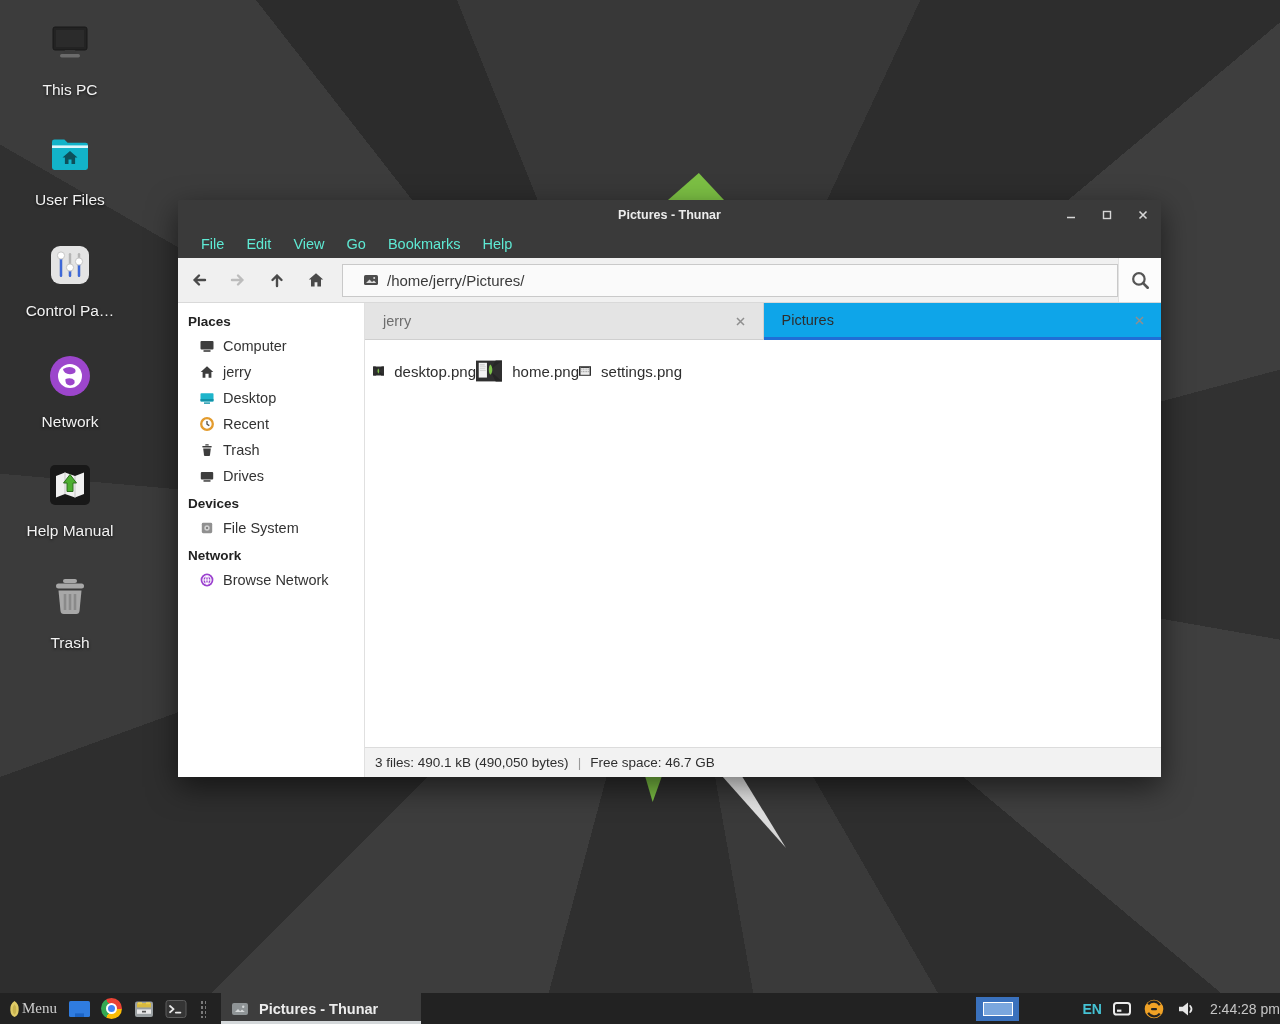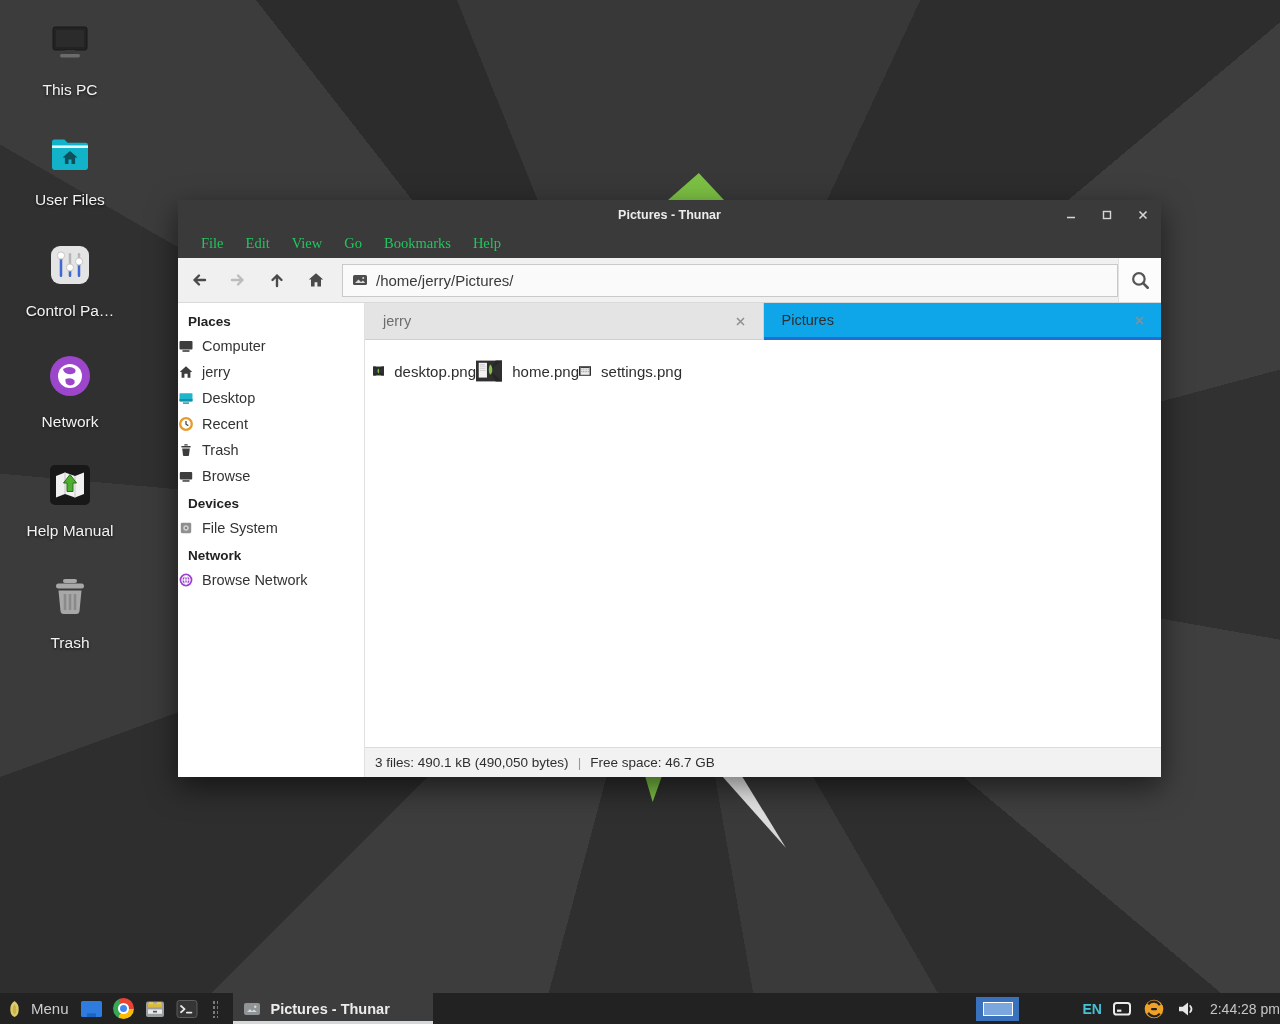--- a/index.html
+++ b/index.html
@@ -35,38 +35,38 @@
     border-radius:2px 2px 0 0; overflow:hidden; }
   .titlebar { height:29px; background:#3a3a3a; position:relative; display:flex;
     align-items:center; justify-content:center; flex:0 0 auto; }
   .titlebar .title { color:#ececec; font-size:12.5px; font-weight:bold; }
   .win-controls { position:absolute; right:10px; top:0; height:29px; display:flex;
     align-items:center; gap:20px; }
   .win-btn { width:16px; height:16px; display:flex; align-items:center; justify-content:center; cursor:pointer; }
 
   .menubar { height:29px; background:#3a3a3a; display:flex; align-items:center;
     padding-left:12px; flex:0 0 auto; }
-  .menu-item { color:#22c55e; font-size:14.5px; padding:0 11px; height:100%;
-    display:flex; align-items:center; cursor:pointer;font-family:Liberation Serif, serif; }
+  .menu-item { color:#5eead4; font-size:14.5px; padding:0 11px; height:100%;
+    display:flex; align-items:center; cursor:pointer; }
 
   .toolbar { height:45px; background:#f0f0f0; display:flex; align-items:center;
     border-bottom:1px solid #d9d9d9; flex:0 0 auto; }
   .nav-btn { width:36px; height:36px; margin-left:3px; display:flex; align-items:center;
     justify-content:center; border-radius:2px; cursor:pointer; }
   .pathbar { flex:1; height:33px; margin:0 0 0 8px; background:#fafafa;
-    border:1px solid #c9c9c9; display:flex; align-items:center; gap:8px; padding:0 9px; }
+    border:1px solid #c9c9c9; display:flex; align-items:center; gap:8px; padding:0 20px; }
   .pathbar .ptext { font-size:15px; color:#3a3a3a; }
   .search-btn { width:43px; height:44px; background:#fcfcfc; border-left:1px solid #e2e2e2;
     display:flex; align-items:center; justify-content:center; cursor:pointer; }
 
   .body-row { flex:1; display:flex; min-height:0; }
   .sidebar { width:187px; background:#ffffff; border-right:1px solid #e0e0e0;
     padding-top:6px; overflow:hidden; }
   .side-header { font-size:13.5px; font-weight:bold; color:#222; padding:5px 10px 4px 10px; }
-  .side-item { height:26px; display:flex; align-items:center; gap:8px; 
+  .side-item { height:26px; display:flex; align-items:center; gap:8px; padding-left:21px;
     font-size:14.5px; color:#333; cursor:pointer; }
   .side-item svg { width:16px; height:16px; flex:0 0 auto; }
 
   .main { flex:1; display:flex; flex-direction:column; min-width:0; }
   .tabbar { height:37px; display:flex; flex:0 0 auto; background:#e4e4e4; }
   .tab { flex:1; display:flex; align-items:center; padding:0 14px 0 18px; cursor:pointer; }
   .tab .tlabel { flex:1; font-size:14.5px; }
   .tab.inactive { background:#e4e4e4; color:#6e6e6e; border-bottom:1px solid #cfcfcf;
     border-right:1px solid #cfcfcf; }
   .tab.active { background:#0ea5e9; color:#2e2e2e; border-bottom:3px solid #1f6fd6; }
@@ -80,21 +80,21 @@
   .file-cell .fname { font-size:15px; color:#2e2e2e; }
 
   .statusbar { height:30px; background:#f2f2f2; border-top:1px solid #dcdcdc;
     display:flex; align-items:center; gap:9px; padding-left:10px; flex:0 0 auto;
     font-size:13.5px; color:#2f2f2f; }
 
   
   .taskbar { position:absolute; left:0; bottom:0; width:1280px; height:31px;
     background:#222222; display:flex; align-items:center; }
   .tb-left { display:flex; align-items:center; gap:9px; padding-left:5px; height:100%; }
-  .menu-btn { display:flex; align-items:center; gap:9px; height:100%; padding:0 2px; cursor:pointer; }
+  .menu-btn { display:flex; align-items:center; height:100%; padding:0 2px; cursor:pointer;font-family:Liberation Serif, serif; }
   .menu-btn .mlabel { color:#cdcdcd; font-size:15px; }
   .tb-icon { width:23px; height:23px; display:flex; align-items:center; justify-content:center; cursor:pointer; }
   .chrome-icon { width:21px; height:21px; border-radius:50%;
     background:conic-gradient(from -30deg,#ea4335 0 120deg,#fbbc05 120deg 240deg,#34a853 240deg 360deg);
     display:flex; align-items:center; justify-content:center; }
   .chrome-icon .cw { width:11px; height:11px; border-radius:50%; background:#fff;
     display:flex; align-items:center; justify-content:center; }
   .chrome-icon .cb { width:7px; height:7px; border-radius:50%; background:#4285f4; }
   .drag-dots { width:6px; height:18px; margin-left:4px;
     background-image:radial-gradient(#7a7a7a 1px, transparent 1.2px); background-size:4px 5px; }
@@ -284,21 +284,21 @@
             <rect x="3.2" y="4" width="9.6" height="1.6" rx="0.8" fill="#3d3d3d"></rect>
             <path d="M4.2 6.6 H11.8 L11 13.2 Q10.9 14 10.1 14 H5.9 Q5.1 14 5 13.2 Z" fill="#3d3d3d"></path>
           </svg>
         <span>Trash</span>
       </div>
       <div class="side-item">
         <svg viewBox="0 0 16 16">
             <rect x="1.8" y="4" width="12.4" height="7.4" rx="1" fill="#3d3d3d"></rect>
             <rect x="4.5" y="12.2" width="7" height="1.5" fill="#3d3d3d"></rect>
           </svg>
-        <span>Browse</span>
+        <span>Drives</span>
       </div>
 
       <div class="side-header" style="margin-top:2px">Devices</div>
       <div class="side-item">
         <svg viewBox="0 0 16 16">
             <rect x="2.8" y="2.8" width="10.4" height="10.4" rx="1.4" fill="#909090"></rect>
             <circle cx="8" cy="8" r="2.7" fill="#cfcfcf"></circle>
             <circle cx="8" cy="8" r="1" fill="#6a6a6a"></circle>
           </svg>
         <span>File System</span>

